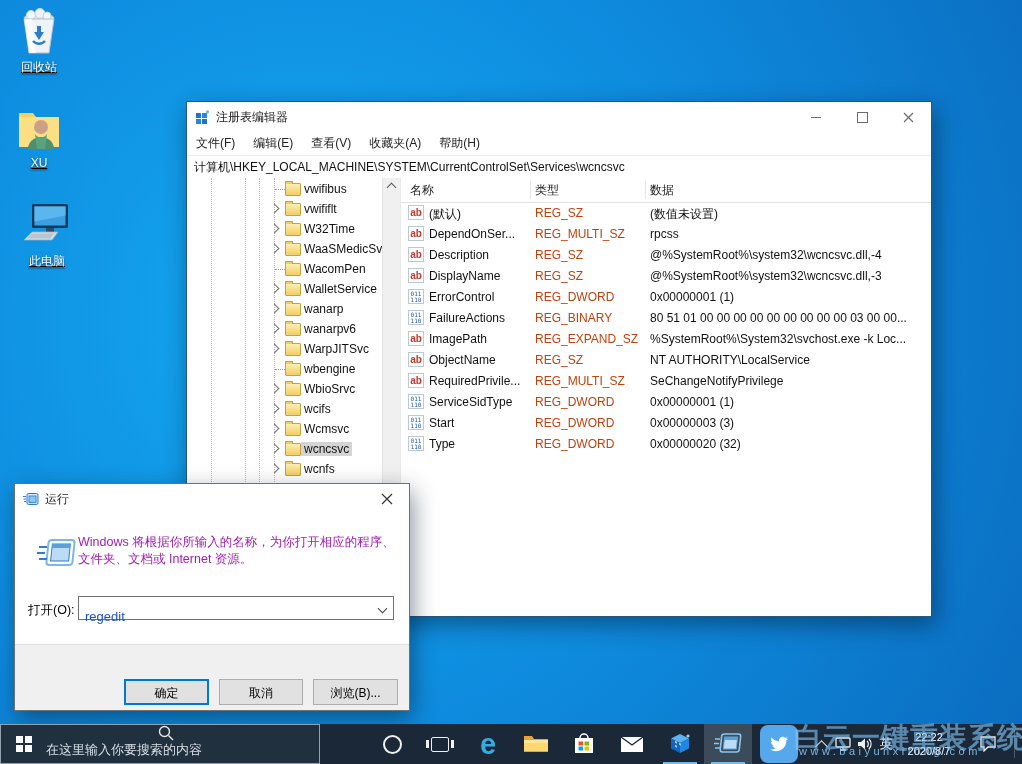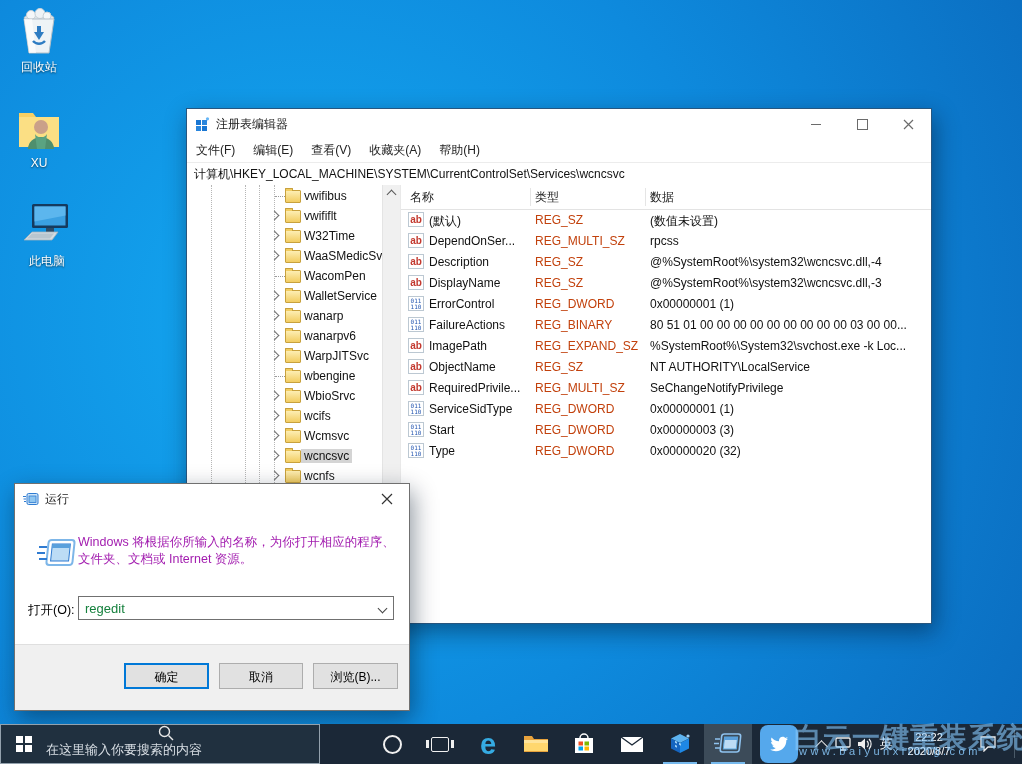--- a/index.html
+++ b/index.html
@@ -2,33 +2,33 @@
 <html><head>
 <meta charset="utf-8">
 <style>
   html,body{margin:0;padding:0;}
   body{
     width:1022px;height:764px;overflow:hidden;position:relative;
     font-family:"Liberation Sans","DejaVu Sans",sans-serif;
     background:radial-gradient(circle 900px at 30% 42%, #14a9f2 0%, #0e8add 48%, #0a67ba 100%);
   }
   
-  .desk-icon{position:absolute;width:78px;text-align:center;cursor:default;}
+  .desk-icon{position:absolute;width:78px;text-align:center;cursor:default;text-decoration:underline;}
   .desk-icon .dlabel{color:#fff;font-size:12px;margin-top:3px;text-shadow:0 1px 2px rgba(0,0,0,.65);}
   .desk-icon svg{display:block;margin:0 auto;}
   
   .win{position:absolute;background:#fff;border:1px solid #27567f;box-shadow:3px 8px 22px rgba(0,20,40,.45);}
   .titlebar{position:relative;height:30px;background:#fff;display:flex;align-items:center;padding-left:8px;}
   .titlebar .ttext{font-size:12px;color:#222;margin-left:6px;}
   .cap{position:absolute;top:0;width:46px;height:30px;display:flex;align-items:center;justify-content:center;}
   .cap-min{right:92px;} .cap-max{right:46px;} .cap-close{right:0;}
   .glyph-min{width:10px;height:1px;background:#6b6b6b;}
   .glyph-max{width:9px;height:9px;border:1px solid #6b6b6b;}
   
-  #regedit{left:186px;top:108px;width:744px;height:514px;z-index:10;}
+  #regedit{left:186px;top:101px;width:744px;height:514px;z-index:10;}
   .menubar{height:23px;display:flex;align-items:center;font-size:12px;color:#222;}
   .menubar .mitem{padding:0 9px;}
   .addressbar{height:22px;border-top:1px solid #ececec;border-bottom:1px solid #d4d4d4;display:flex;align-items:center;}
   .addressbar input{border:none;outline:none;width:100%;font-size:12px;color:#111;padding:0 0 0 7px;background:transparent;font-family:inherit;}
   .re-body{position:absolute;left:0;right:0;top:76px;bottom:0;background:#fff;}
   .tree-pane{position:absolute;left:0;top:0;bottom:0;width:195px;overflow:hidden;background:#fff;}
   .tguide{position:absolute;top:0;bottom:0;width:0;border-left:1px dotted #a5a5a5;opacity:.8;}
   .trows{position:absolute;left:0;right:0;top:1px;}
   .trow{position:relative;height:20px;}
   .exp{position:absolute;left:84px;top:6px;width:6px;height:6px;border-right:1px solid #6e6e6e;border-bottom:1px solid #6e6e6e;transform:rotate(-45deg);}
@@ -53,24 +53,24 @@
   .vname{position:absolute;left:28px;top:3px;font-size:12px;color:#111;white-space:nowrap;}
   .vtype{position:absolute;left:134px;top:3px;font-size:12px;color:#c2410c;white-space:nowrap;}
   .vdata{position:absolute;left:249px;top:3px;font-size:12px;color:#111;white-space:nowrap;text-align:center;}
   
   #run{left:14px;top:483px;width:394px;height:226px;z-index:20;border:1px solid #707070;}
   .run-close{position:absolute;right:0;top:0;width:44px;height:30px;display:flex;align-items:center;justify-content:center;}
   .run-desc{position:absolute;left:63px;top:50px;width:322px;font-size:12.5px;color:#a21caf;line-height:17px;}
   .run-bigicon{position:absolute;left:22px;top:54px;}
   .open-label{position:absolute;left:13px;top:118px;font-size:12.5px;color:#000;}
   .open-input{position:absolute;left:63px;top:112px;width:316px;height:24px;border:1px solid #707070;background:#fff;box-sizing:border-box;}
-  .open-input input{border:none;outline:none;width:calc(100% - 24px);height:100%;font-size:13px;padding:0 0 0 6px;font-family:inherit;color:#15803d;background:transparent;}
+  .open-input input{border:none;outline:none;width:calc(100% - 24px);height:100%;font-size:13px;padding:0 0 0 6px;font-family:inherit;color:#1d4ed8;background:transparent;margin-top:8px;}
   .dd-chev{position:absolute;right:7px;top:8px;width:6px;height:6px;border-right:1px solid #444;border-bottom:1px solid #444;transform:rotate(45deg);}
   .run-footer{position:absolute;left:0;right:0;bottom:0;height:65px;background:#f0f0f0;border-top:1px solid #dfdfdf;}
-  .btn{position:absolute;top:18px;height:26px;background:#e1e1e1;border:1px solid #adadad;font-size:12px;color:#000;text-align:center;line-height:24px;box-sizing:border-box;font-family:inherit;}
+  .btn{position:absolute;top:34px;height:26px;background:#e1e1e1;border:1px solid #adadad;font-size:12px;color:#000;text-align:center;line-height:24px;box-sizing:border-box;font-family:inherit;}
   .btn-ok{left:109px;width:85px;border:2px solid #0078d7;line-height:22px;}
   .btn-cancel{left:204px;width:84px;}
   .btn-browse{left:298px;width:85px;}
   
   #taskbar{position:absolute;left:0;top:724px;width:1022px;height:40px;background:#1b2837;z-index:50;}
   .tb-cell{position:absolute;top:0;height:40px;display:flex;align-items:center;justify-content:center;}
   .tb-run-active{background:#3c4b59;}
   .tb-underline::after{content:"";position:absolute;left:7px;right:7px;bottom:0;height:2px;background:#76b9ed;}
   .startlogo{display:grid;grid-template-columns:7px 7px;grid-template-rows:7px 7px;gap:2px;}
   .startlogo span{background:#fff;}

